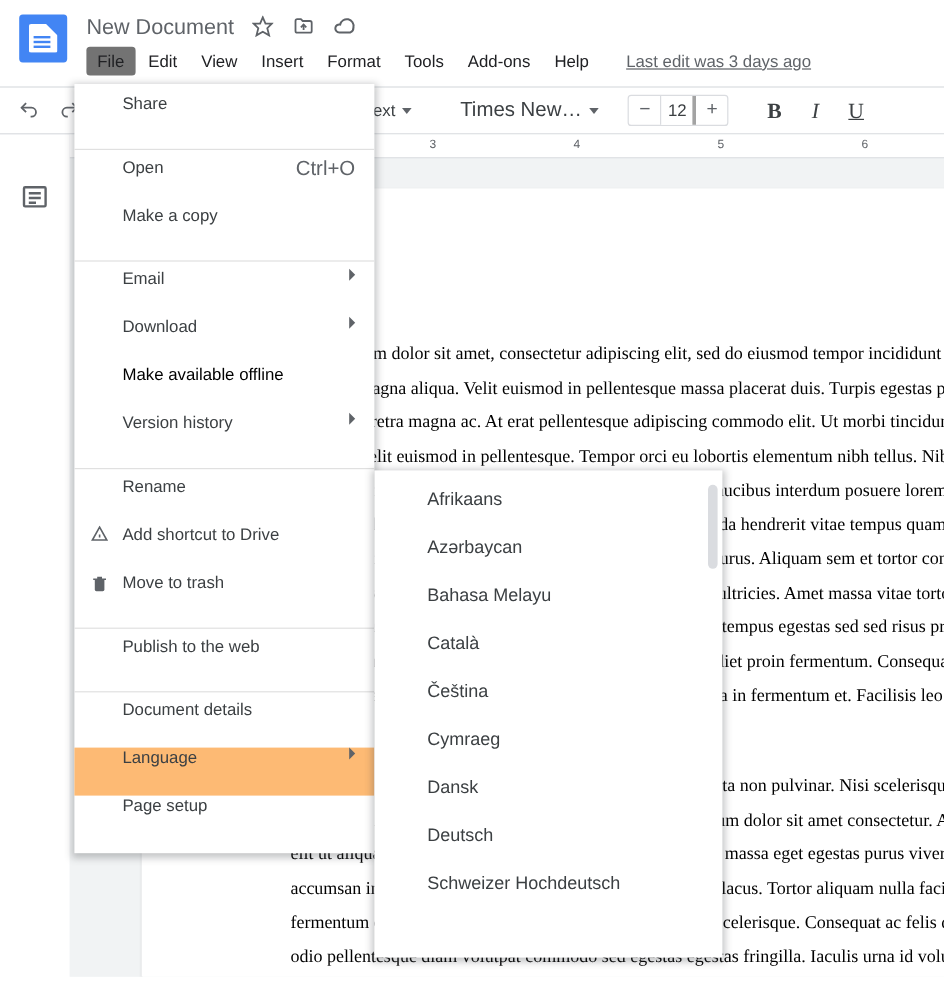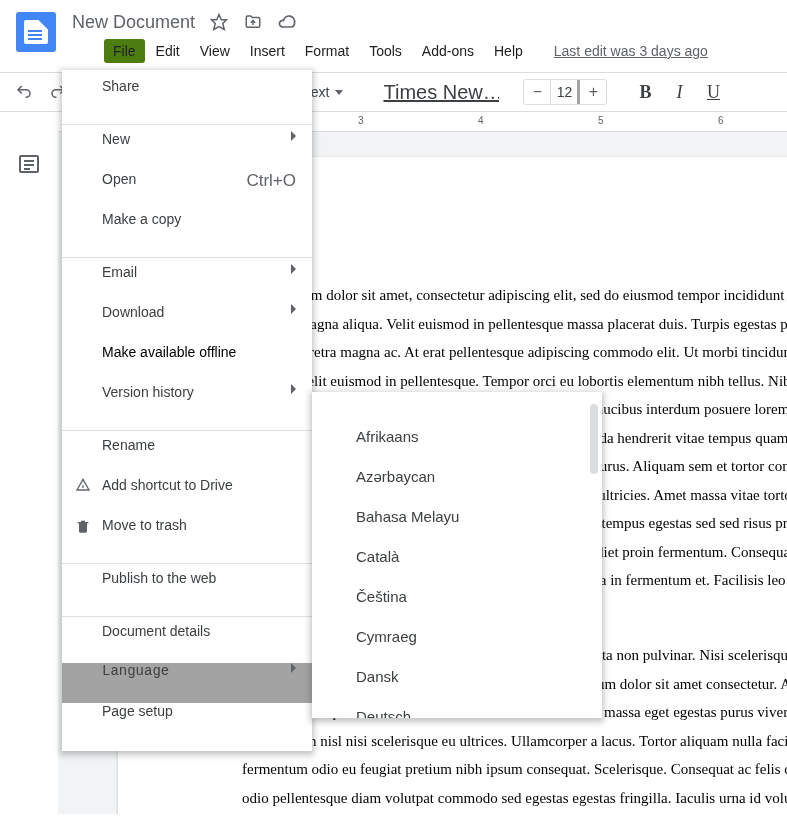--- a/index.html
+++ b/index.html
@@ -7,27 +7,27 @@
   .app { position:relative; width:787px; height:826px;border-radius:27px; }
   .header { display:flex; align-items:flex-start; padding:8px 8px 0 8px; }
   .docs-logo { width:40px; height:40px; background:#4285f4; border-radius:3px; margin:4px 16px 4px 8px; position:relative; }
   .docs-logo::before { content:""; position:absolute; left:8px; top:8px; width:24px; height:24px; background:#fff; clip-path: polygon(0 0, 60% 0, 100% 40%, 100% 100%, 0 100%); border-radius:2px; }
   .docs-logo::after { content:""; position:absolute; left:12px; top:18px; width:14px; height:2px; background:#4285f4; box-shadow: 0 4px 0 #4285f4, 0 8px 0 #4285f4; }
   .title-row { display:flex; align-items:center; gap:14px; height:28px; }
   .doc-title { font-size:18px; color:#5f6368; }
   .icon-btn { width:20px; height:20px; color:#5f6368; display:flex; align-items:center; justify-content:center; cursor:pointer; }
   .menubar { display:flex; align-items:center; gap:2px; height:30px; }
   .menu-item { padding:4px 9px; font-size:14px; color:#202124; cursor:pointer; border-radius:3px; }
-  .menu-item.open { background:#4d7c0f;margin-left:32px; }
+  .menu-item.open { background:#737373; }
   .last-edit { margin-left:20px; font-size:14px; color:#5f6368; text-decoration:underline; cursor:pointer; }
   .toolbar { height:40px; margin-top:6px; border-top:1px solid #dadce0; border-bottom:1px solid #dadce0; display:flex; align-items:center; padding:0 10px; gap:6px; overflow:hidden; }
   .tb-btn { width:28px; height:28px; display:flex; align-items:center; justify-content:center; color:#5f6368; font-size:16px; cursor:pointer; border-radius:3px; }
   .tb-sep { width:180px; }
   .style-dd { display:flex; align-items:center; gap:6px; font-size:14px; color:#3c4043; padding:0 4px; cursor:pointer; }
-  .font-dd { display:flex; align-items:center; gap:6px; font-size:20px; color:#3c4043; padding:0 4px; cursor:pointer; max-width:120px; overflow:hidden; white-space:nowrap; text-overflow:ellipsis;text-decoration:underline; }
+  .font-dd { display:flex; align-items:center; gap:6px; font-size:17px; color:#3c4043; padding:0 4px; cursor:pointer; max-width:120px; overflow:hidden; white-space:nowrap; text-overflow:ellipsis; }
   .caret { width:0; height:0; border-left:4px solid transparent; border-right:4px solid transparent; border-top:5px solid #5f6368; }
   .stepper { display:flex; align-items:center; border:1px solid #dadce0; border-radius:3px; height:26px; }
   .stepper button { border:none; background:none; width:26px; height:24px; font-size:16px; color:#5f6368; cursor:pointer; }
   .stepper input { width:30px; border:none; text-align:center; font-size:14px; color:#3c4043; border-left:1px solid #dadce0; border-right:3px solid #a3a3a3; height:24px; }
   .format-btn { width:28px; height:28px; display:flex; align-items:center; justify-content:center; font-family:"Times New Roman", serif; font-size:18px; cursor:pointer; color:#3c4043; }
   .bold { font-weight:bold; }
   .italic { font-style:italic; }
   .underline { text-decoration:underline; }
   .canvas-area { position:relative; display:flex; height:calc(826px - 124px); }
   .side { width:58px; padding-top:40px; display:flex; justify-content:center; }
@@ -35,27 +35,27 @@
   .doc-area { flex:1; background:#f1f3f4; position:relative; overflow:hidden; }
   .ruler { height:20px; background:#fff; border-bottom:1px solid #dadce0; position:relative; font-size:10px; color:#5f6368; display:flex; align-items:center; padding-left:60px; }
   .ruler .num { position:absolute; top:3px; }
   .ruler .marker { position:absolute; top:8px; width:0; height:0; border-left:6px solid transparent; border-right:6px solid transparent; border-bottom:10px solid #4285f4; }
   .page { position:absolute; left:60px; top:45px; width:730px; background:#fff; box-shadow:0 1px 3px rgba(0,0,0,0.2); padding:124px 0 0 124px; height:900px; }
   .body-text { font-family:"Times New Roman", serif; font-size:15px; line-height:1.9; color:#000; white-space:pre-line; }
   
   .file-menu { position:absolute; left:62px; top:70px; width:250px; background:#fff; box-shadow:0 2px 6px 2px rgba(60,64,67,.3); z-index:50; padding:8px 0; }
   .fm-item { display:flex; align-items:flex-start; height:40px; padding:0 16px 0 40px; font-size:14px; color:#3c4043; cursor:pointer; position:relative; }
   .fm-item.disabled { color:#000000; cursor:default; }
-  .fm-item.highlight { background:#a3a3a3;font-family:Liberation Mono, monospace; }
+  .fm-item.highlight { background:#fdba74; }
   .fm-item .shortcut { margin-left:auto; color:#5f6368; font-size:17px; }
   .fm-item .sub-caret { margin-left:auto; width:0; height:0; border-top:5px solid transparent; border-bottom:5px solid transparent; border-left:5px solid #5f6368; }
   .fm-item .lead-icon { position:absolute; left:12px; width:18px; height:18px; color:#5f6368; display:flex; align-items:center; justify-content:center; }
   .fm-divider { height:1px; background:#e0e0e0; margin:6px 0; }
   
-  .lang-menu { position:absolute; left:312px; top:392px; width:290px; height:326px; background:#fff; box-shadow:0 2px 6px 2px rgba(60,64,67,.3); z-index:60; padding:24px 0; overflow:hidden; }
+  .lang-menu { position:absolute; left:312px; top:392px; width:290px; height:406px; background:#fff; box-shadow:0 2px 6px 2px rgba(60,64,67,.3); z-index:60; padding:4px 0; overflow:hidden; }
   .lang-item { height:40px; display:flex; align-items:center; padding:0 24px 0 44px; font-size:15px; color:#3c4043; cursor:pointer; }
   .lang-scroll { position:absolute; right:4px; top:12px; width:8px; height:70px; background:#dadce0; border-radius:4px; }
   svg { display:block; }
 </style>
 </head>
 <body>
 <div class="app">
 
 <div class="header">
   <div class="docs-logo"></div>
@@ -158,24 +158,20 @@
     </div>
   </div>
 </div>
 
 <div class="file-menu">
   <div class="fm-item">
         <span>Share</span>
       </div>
   <div class="fm-divider"></div>
   <div class="fm-item">
-        <span>New</span>
-        <span class="sub-caret"></span>
-      </div>
-  <div class="fm-item">
         <span>Open</span>
         <span class="shortcut">Ctrl+O</span>
       </div>
   <div class="fm-item">
         <span>Make a copy</span>
       </div>
   <div class="fm-divider"></div>
   <div class="fm-item">
         <span>Email</span>
         <span class="sub-caret"></span>

